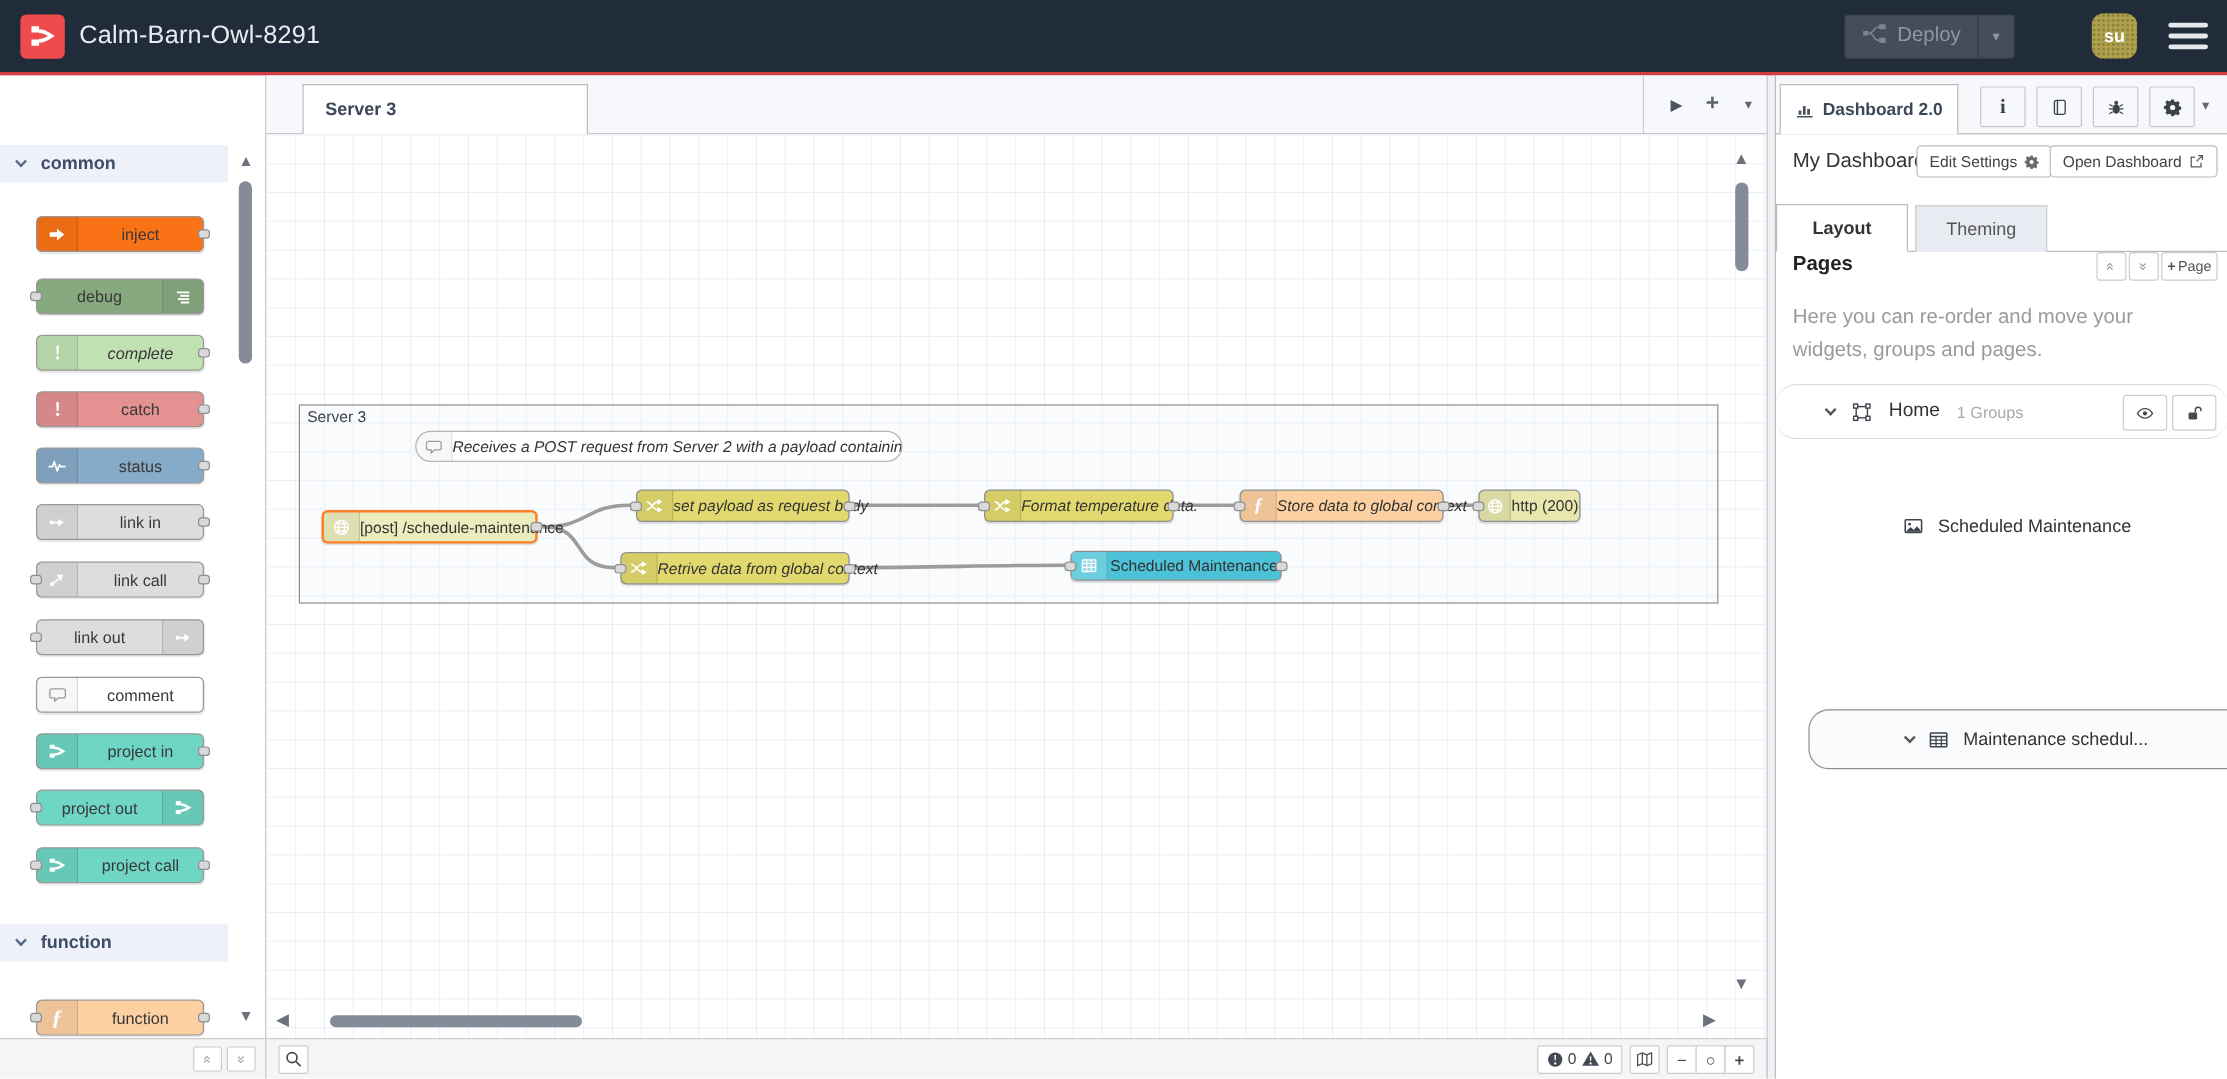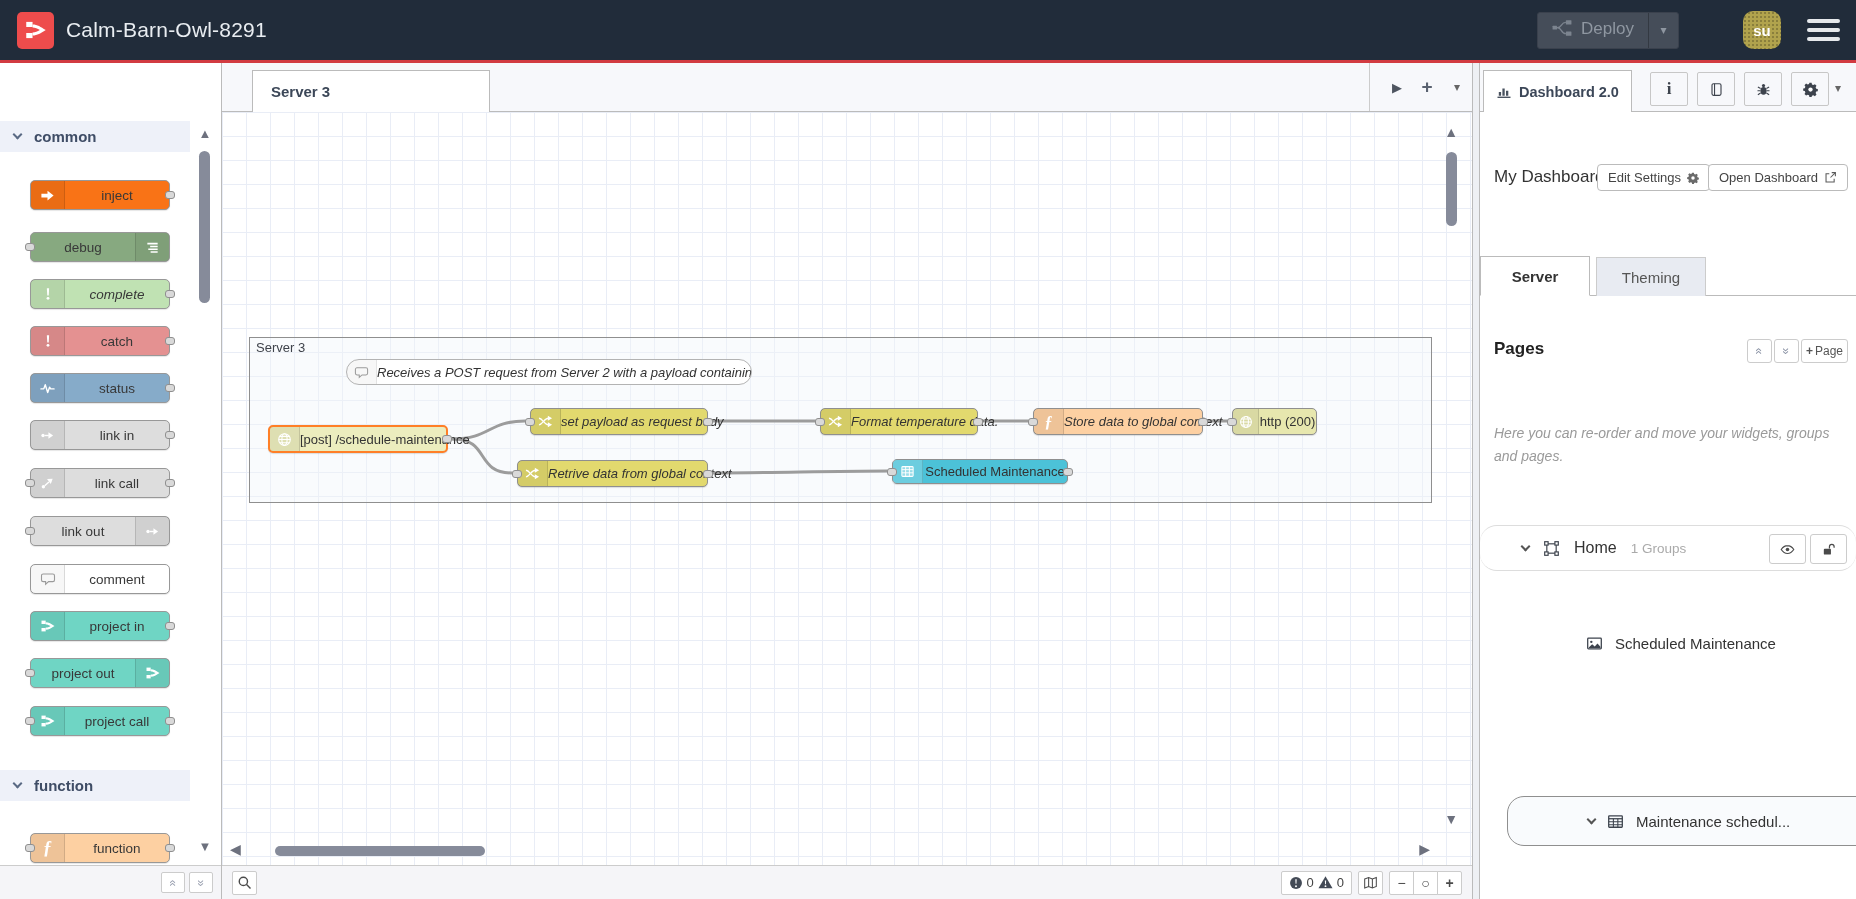--- a/index.html
+++ b/index.html
@@ -121,21 +121,21 @@
   .zoom-group { display:flex; }
   .zoom-group .sq-btn { border-radius:0; margin-left:-1px; font-size:14px; }
   .zoom-group .sq-btn:first-child { border-radius:2px 0 0 2px; margin-left:0; }
   .zoom-group .sq-btn:last-child { border-radius:0 2px 2px 0; font-weight:bold; }
 
   
   .splitter { width:8px; flex:none; background:#eef0f4; border-left:1px solid #bbb;
               border-right:1px solid #bbb; cursor:col-resize; }
 
   
-  .sidebar { width:376px; flex:none; background:#fff; display:flex; flex-direction:column;gap:43px; }
+  .sidebar { width:376px; flex:none; background:#fff; display:flex; flex-direction:column; }
   .sb-tabbar { height:49px; flex:none; background:#f7f8fb; border-bottom:1px solid #bbb;
                position:relative; display:flex; align-items:flex-end; }
   .sb-tab { height:42px; margin-bottom:-1px; margin-left:3px; background:#fff; border:1px solid #bbb;
             border-bottom:none; display:flex; align-items:center; gap:7px; padding:0 12px;
             font-size:14.5px; font-weight:bold; color:#3c4758; cursor:pointer; }
   .sb-btn { position:absolute; top:9px; width:38px; height:34px; border:1px solid #c7c7c7;
             border-radius:2px; display:flex; align-items:center; justify-content:center;
             cursor:pointer; background:transparent; }
   .sb-caret { position:absolute; top:18px; left:355px; color:#666; font-size:12px; cursor:pointer; }
   .seriph { font-family:"Liberation Serif",serif; font-weight:bold; font-size:17px; color:#3d434d; }
@@ -157,21 +157,21 @@
   .sb-tab2.inactive { background:#e8ebf2; border:1px solid #ccc; border-bottom:none;
                       color:#555; margin-left:6px; height:39px; }
 
   .pages-head { position:relative; height:30px; padding-left:14px; }
   .pages-title { font-size:17px; font-weight:bold; color:#222; }
   .ph-btn { position:absolute; top:0; height:24px; border:1px solid #ccc; border-radius:3px;
             background:#fff; display:flex; align-items:center; justify-content:center;
             font-size:12px; color:#8b93a5; cursor:pointer; }
   .ph-btn.up { right:84px; width:25px; } .ph-btn.dn { right:57px; width:25px; }
   .ph-btn.addpage { right:8px; width:47px; color:#555; gap:2px; }
-  .help { margin:10px 16px 0 14px; font-size:14px; font-style:italic; color:#9a9a9a;
+  .help { margin:10px 16px 0 14px; font-size:17px; color:#9a9a9a;
           line-height:1.65; }
 
   .tree { margin-top:14px; }
   .trow { position:relative; display:flex; align-items:center; cursor:pointer;border-radius:17px; }
   .trow.page { height:46px; border-top:1px solid #ddd; border-bottom:1px solid #ddd;
                padding-left:42px; gap:14px; }
   .trow.group { height:50px; padding-left:80px; gap:12px; }
   .trow.widget { height:44px; padding-left:106px; gap:12px; }
   .trow .chev { border-color:#555; }
   .t-name { font-size:16px; color:#333; white-space:nowrap; }
@@ -631,21 +631,21 @@
           <svg viewBox="0 0 16 16" width="13" height="13" fill="none" stroke="#5a5a5a" stroke-width="1.3">
               <path d="M6.5 3.5H2.5v10h10v-4"></path>
               <path d="M9.5 2H14v4.5"></path>
               <path d="M14 2L8 8"></path>
             </svg>
         </span>
       </div>
 
       <div class="sb-tabs">
         <div class="sb-tab2 active">
-            <span>Server</span>
+            <span>Layout</span>
           </div>
         <div class="sb-tab2 inactive">
             <span>Theming</span>
           </div>
       </div>
 
       <div class="pages-head">
         <span class="pages-title">Pages</span>
         <span class="ph-btn up">
             <span class="rot90">«</span>

